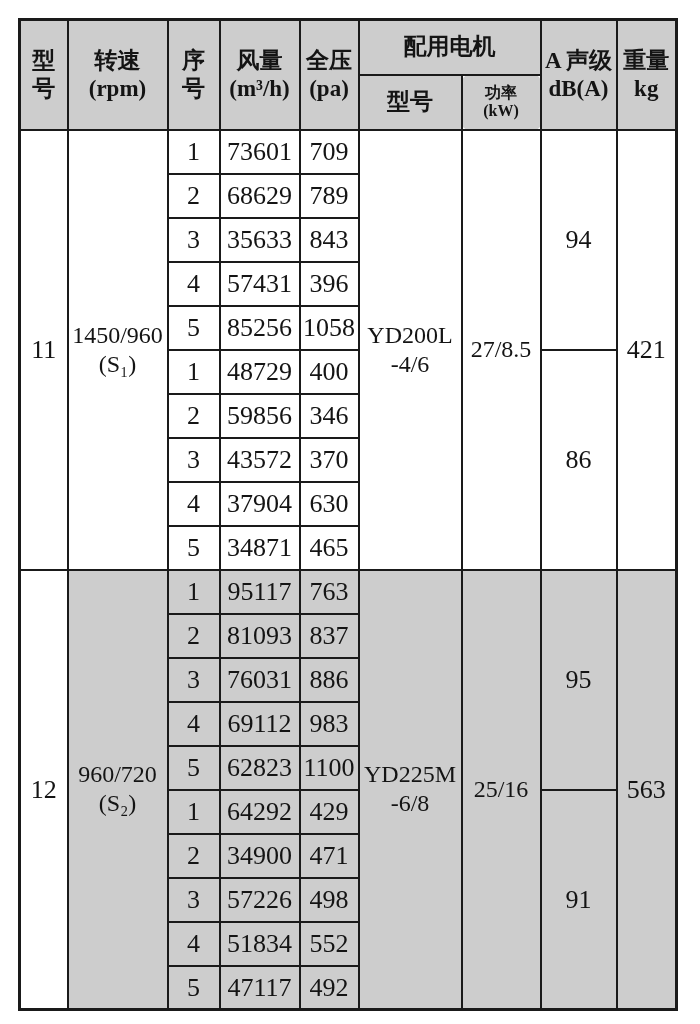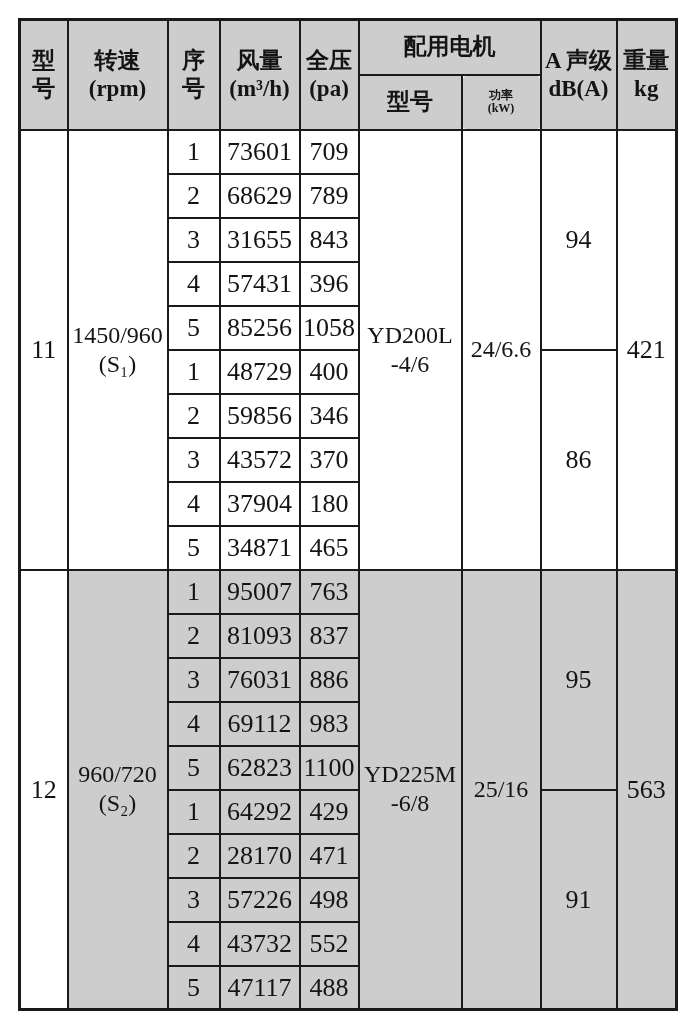--- a/index.html
+++ b/index.html
@@ -25,21 +25,21 @@
     overflow: hidden;
   }
   tr.h  { height: 55px; }
   tr.d  { height: 44px; }
   thead th {
     background: #cdcdcd;
     font-weight: bold;
     font-size: 23px;
     line-height: 1.2;
   }
-  thead th.small { font-size: 12px; line-height: 1.1; border-radius: 7px; }
+  thead th.small { font-size: 16px; line-height: 1.1; border-radius: 7px; }
   tbody td { font-size: 26px; line-height: 1.2; background: #ffffff; }
   tbody td.num { font-size: 26px; }
   tbody td.span2 { font-size: 24px; }
   td.shade { background: #cdcdcd; }
   .pre { white-space: pre-line; }
 </style>
 </head>
 <body>
 
 <table class="spec">
@@ -82,32 +82,32 @@
 
     <tr class="d">
       <td rowspan="10">11</td>
       <td rowspan="10" class="pre span2">1450/960
 (S₁)</td>
       <td class="num">1</td>
       <td class="num">73601</td>
       <td class="num">709</td>
       <td rowspan="10" class="pre span2">YD200L
 -4/6</td>
-      <td rowspan="10" class="span2">24/6.6</td>
+      <td rowspan="10" class="span2">27/8.5</td>
       <td rowspan="5" class="num">94</td>
       <td rowspan="10" class="num">421</td>
     </tr>
     <tr class="d">
       <td class="num">2</td>
       <td class="num">68629</td>
       <td class="num">789</td>
     </tr>
     <tr class="d">
       <td class="num">3</td>
-      <td class="num">31655</td>
+      <td class="num">35633</td>
       <td class="num">843</td>
     </tr>
     <tr class="d">
       <td class="num">4</td>
       <td class="num">57431</td>
       <td class="num">396</td>
     </tr>
     <tr class="d">
       <td class="num">5</td>
       <td class="num">85256</td>
@@ -125,34 +125,34 @@
       <td class="num">346</td>
     </tr>
     <tr class="d">
       <td class="num">3</td>
       <td class="num">43572</td>
       <td class="num">370</td>
     </tr>
     <tr class="d">
       <td class="num">4</td>
       <td class="num">37904</td>
-      <td class="num">180</td>
+      <td class="num">630</td>
     </tr>
     <tr class="d">
       <td class="num">5</td>
       <td class="num">34871</td>
       <td class="num">465</td>
     </tr>
 
     <tr class="d">
       <td rowspan="10">12</td>
       <td rowspan="10" class="pre span2 shade">960/720
 (S₂)</td>
       <td class="num shade">1</td>
-      <td class="num shade">95007</td>
+      <td class="num shade">95117</td>
       <td class="num shade">763</td>
       <td rowspan="10" class="pre span2 shade">YD225M
 -6/8</td>
       <td rowspan="10" class="span2 shade">25/16</td>
       <td rowspan="5" class="num shade">95</td>
       <td rowspan="10" class="num shade">563</td>
     </tr>
     <tr class="d">
       <td class="num shade">2</td>
       <td class="num shade">81093</td>
@@ -174,32 +174,32 @@
       <td class="num shade">1100</td>
     </tr>
     <tr class="d">
       <td class="num shade">1</td>
       <td class="num shade">64292</td>
       <td class="num shade">429</td>
       <td rowspan="5" class="num shade">91</td>
     </tr>
     <tr class="d">
       <td class="num shade">2</td>
-      <td class="num shade">28170</td>
+      <td class="num shade">34900</td>
       <td class="num shade">471</td>
     </tr>
     <tr class="d">
       <td class="num shade">3</td>
       <td class="num shade">57226</td>
       <td class="num shade">498</td>
     </tr>
     <tr class="d">
       <td class="num shade">4</td>
-      <td class="num shade">43732</td>
+      <td class="num shade">51834</td>
       <td class="num shade">552</td>
     </tr>
     <tr class="d">
       <td class="num shade">5</td>
       <td class="num shade">47117</td>
-      <td class="num shade">488</td>
+      <td class="num shade">492</td>
     </tr>
   </tbody>
 </table>
 
 </body></html>

